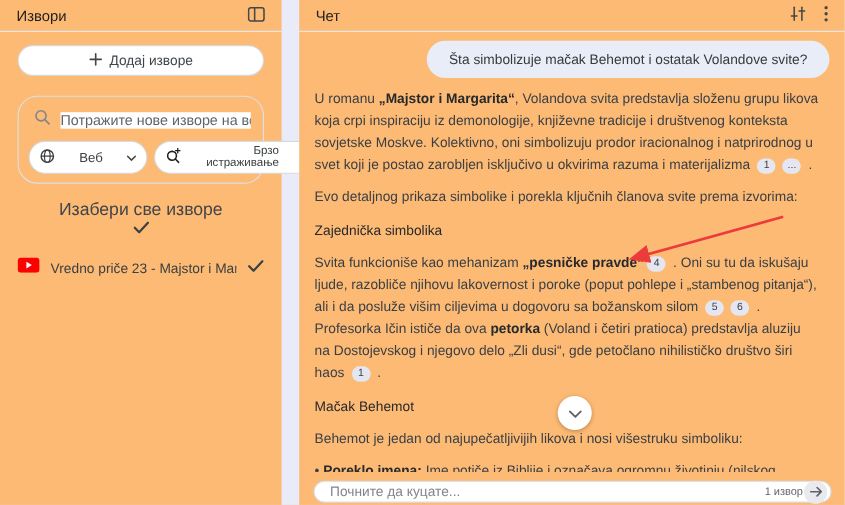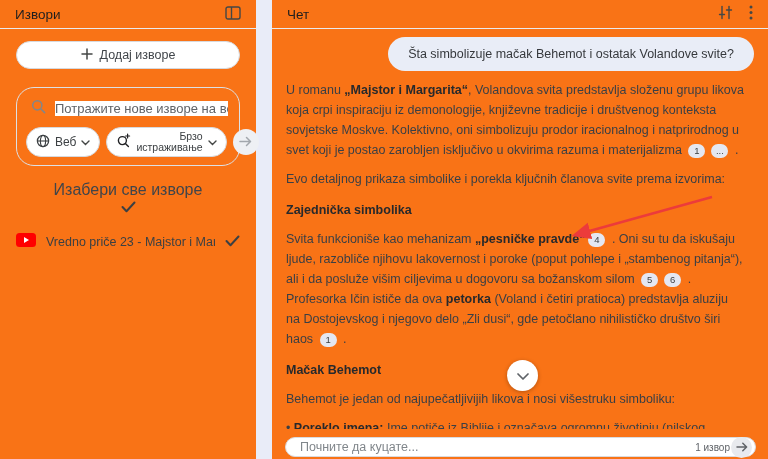--- a/index.html
+++ b/index.html
@@ -1,19 +1,19 @@
 <!DOCTYPE html>
 <html><head>
 <meta charset="utf-8">
 <style>
   * { margin:0; padding:0; box-sizing:border-box; }
   html,body { width:768px; height:459px; overflow:hidden; }
   body { font-family:"Liberation Sans", sans-serif; background:#e9ecf8; position:relative; color:#3c4043; }
 
-  .panel { position:absolute; top:0; bottom:0; background:#f97316; }
+  .panel { position:absolute; top:0; bottom:0; background:#fdba74; }
   .sidebar { left:0; width:256px; }
   .chat { left:272px; right:0; }
 
   
   .panel-header { height:29px; display:flex; align-items:center; justify-content:space-between;
     padding:0 15px; border-bottom:1px solid #e9eaee; }
   .panel-title { font-size:13.5px; color:#1f1f1f; }
   .hdr-icons { display:flex; align-items:center; gap:16px; }
   .icon-btn { background:none; border:none; cursor:pointer; display:flex; align-items:center; padding:0; }
 
@@ -21,38 +21,38 @@
   .add-btn { margin:12px 16px 0; height:28px; width:224px; border:1px solid #d7d9dd; border-radius:15px;
     background:#fff; display:flex; align-items:center; justify-content:center; gap:7px;
     font-size:12.5px; color:#40454a; cursor:pointer; font-family:"Liberation Sans",sans-serif; }
   .search-card { margin:18px 16px 0; border:1px solid #dde0e4; border-radius:18px; padding:9px 9px 8px; }
   .search-row { display:flex; align-items:center; gap:9px; padding:2px 2px 9px 5px; }
   .search-row input { border:none; outline:none; flex:1; font-size:13px; color:#3c4043; min-width:0;
     font-family:"Liberation Sans",sans-serif; }
   .search-row input::placeholder { color:#5f6368; }
   .pills-row { display:flex; align-items:center; gap:6px; }
   .pill { border:1px solid #d7d9dd; border-radius:15px; height:30px; background:#fff; cursor:pointer;
-    display:flex; align-items:center; gap:5px; padding:0 9px; font-size:12px; color:#3c4043;
+    display:flex; align-items:center; gap:22px; padding:0 9px; font-size:12px; color:#3c4043;
     font-family:"Liberation Sans",sans-serif; }
   .pill-mode { flex:1; justify-content:space-between; }
   .mode-label { font-size:10.5px; line-height:11px; text-align:right; flex:1; color:#3c4043; }
   .round-btn { width:26px; height:26px; border-radius:50%; border:none; background:#eef0f4;
     display:flex; align-items:center; justify-content:center; cursor:pointer; flex:none; }
   .row-select { margin:15px 16px 0; display:flex; align-items:center; justify-content:space-between;
     font-size:16px; color:#40454a;flex-direction:column; }
   .source-row { margin:10px 8px 0; padding:6px 8px; border-radius:8px; display:flex; align-items:center;
     gap:10px; cursor:pointer; }
   .source-title { flex:1; font-size:12.5px; color:#3c4043; white-space:nowrap; overflow:hidden; }
 
   
   .chat-body { position:absolute; top:29px; left:0; right:0; bottom:30px; padding:8px 14px 0; overflow:hidden; }
   .bubble { background:#e9edf7; border-radius:22px; padding:10px 20px; margin:0 0 0 auto;
     width:fit-content; white-space:nowrap; font-size:12.5px; color:#36393d; }
   .msg-para { font-size:12.5px; line-height:20px; color:#3a3f45; margin-top:9px; padding-right:10px; }
-  .msg-heading { font-size:12.5px; line-height:20px; color:#27292c; font-weight:bold; margin-top:11px; }
+  .msg-heading { font-size:12.5px; line-height:20px; color:#27292c; font-weight:normal; margin-top:11px; }
   .msg-para strong { color:#27292c; }
   .cite { display:inline-flex; align-items:center; justify-content:center; min-width:17px; height:14px;
     padding:0 3px; border-radius:8px; background:#e4e7f2; color:#3c4043; font-size:9.5px;
     margin:0 3px; vertical-align:middle; cursor:pointer; }
 
   .scroll-btn { position:absolute; left:235px; top:360px; width:31px; height:31px; border-radius:50%;
     background:#fff; border:none; box-shadow:0 1px 4px rgba(0,0,0,.28); cursor:pointer;
     display:flex; align-items:center; justify-content:center; }
 
   .input-bar { position:absolute; left:13px; right:12px; bottom:2px; height:20px; background:#fff;

